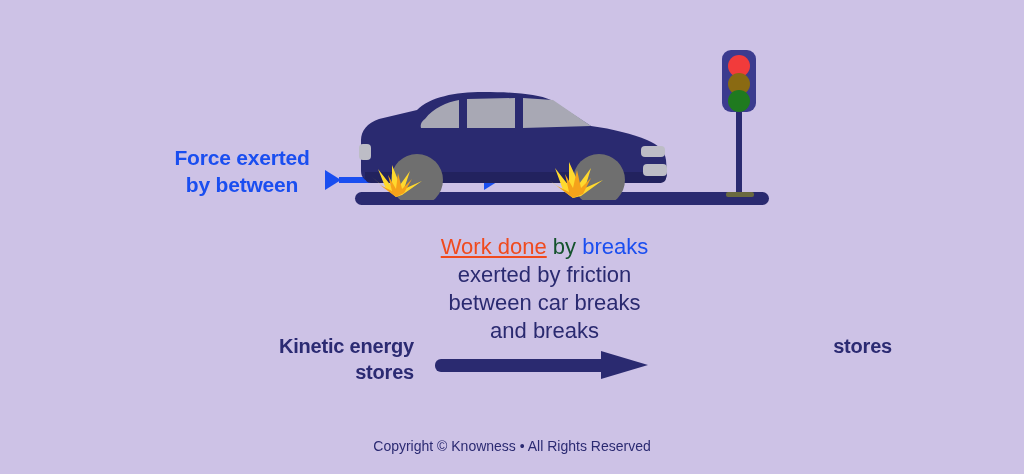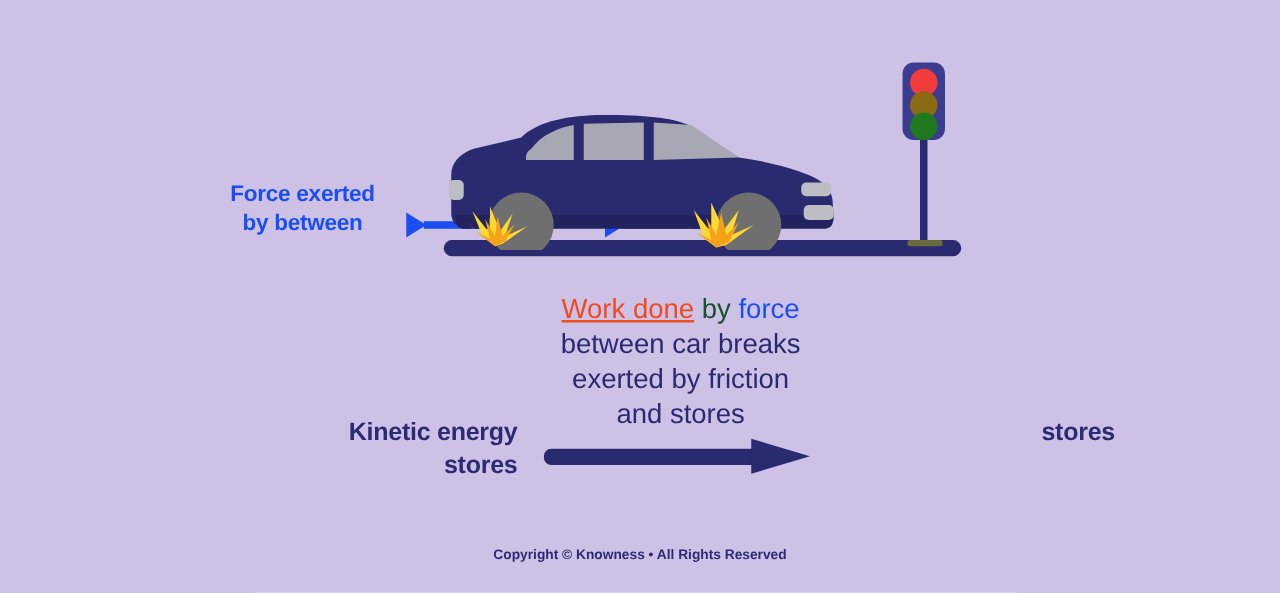--- a/index.html
+++ b/index.html
@@ -21,21 +21,21 @@
   }
   .abs { position: absolute; }
 
   
   #friction-label {
     left: 152px;
     top: 144px;
     width: 180px;
     text-align: center;
     color: #1a4ef0;
-    font-size: 18px;
+    font-size: 21px;
     font-weight: bold;
     line-height: 1.30;
     letter-spacing: -0.2px;
   }
 
   
   .blue-arrow-shaft {
     height: 6px;
     background: #1a4ef0;
   }
@@ -76,22 +76,22 @@
   
   #transfer-arrow { left: 435px; top: 350px; width: 218px; height: 30px; }
 
   
   #footer {
     left: 0;
     top: 438px;
     width: 1024px;
     text-align: center;
     color: #2b2a72;
-    font-size: 11px;
-    font-weight: bold;
+    font-size: 14px;
+    font-weight: normal;
   }
 
   
   #ground {
     left: 355px;
     top: 192px;
     width: 414px;
     height: 13px;
     background: #2a2a70;
     border-radius: 7px;
@@ -165,25 +165,25 @@
     <path fill="#f5a21a" d="M30,34 L14,22 L26,28 L22,12 L30,26 L32,10 L36,26 L46,16 L38,30 Z"></path>
   </svg>
 
   <svg class="abs" style="left:545px; top:160px; width:62px; height:44px;" viewBox="0 0 62 44">
     <path fill="#ffd92e" d="M28,38 L4,20 L18,30 L10,8 L24,26 L24,2 L34,24 L46,8 L40,28 L58,20 L36,36 Z"></path>
     <path fill="#f5a21a" d="M28,38 L12,26 L24,32 L20,14 L28,28 L32,10 L36,28 L46,18 L38,34 Z"></path>
   </svg>
 
   <div class="abs" id="work-done-text">
     <div>
-      <span class="orange">Work done</span><span class="navy">&nbsp;</span><span class="navy">by</span><span class="navy">&nbsp;</span><span class="blue">force</span>
+      <span class="orange">Work done</span><span class="navy">&nbsp;</span><span class="navy">by</span><span class="navy">&nbsp;</span><span class="blue">breaks</span>
     </div>
+    <div>exerted by friction</div>
     <div>between car breaks</div>
-    <div>exerted by friction</div>
-    <div>and stores</div>
+    <div>and breaks</div>
   </div>
 
   <div class="abs store-label" id="kinetic-store">
     <div>Kinetic energy</div>
     <div>stores</div>
   </div>
 
   <svg class="abs" id="transfer-arrow" viewBox="0 0 218 30">
     <rect x="0" y="9" width="178" height="13" rx="6" fill="#2a2a70"></rect>
     <path d="M166,1 L213,15 L166,29 Z" fill="#2a2a70"></path>

